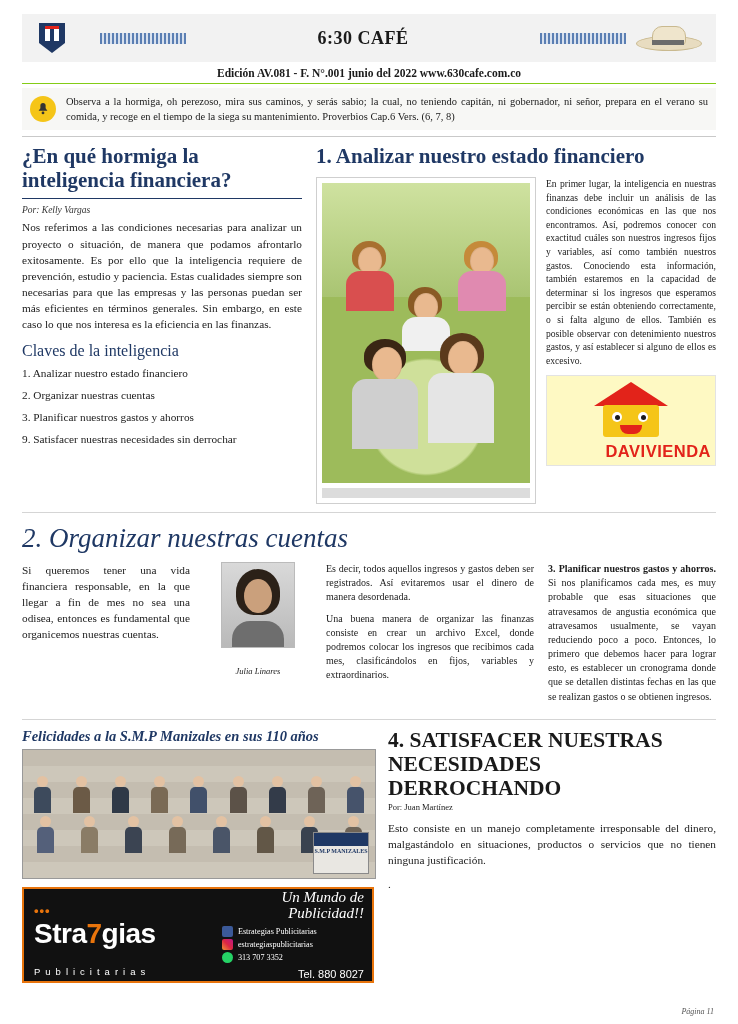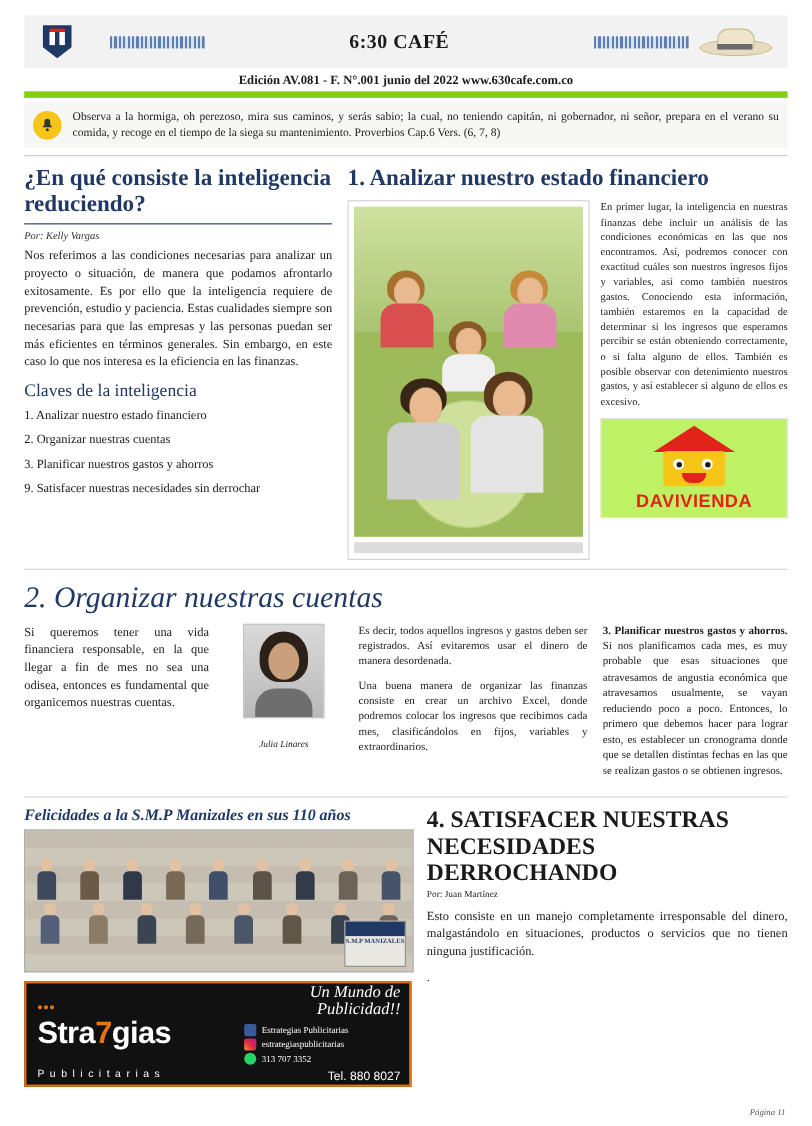--- a/index.html
+++ b/index.html
@@ -40,21 +40,21 @@
     font-weight:bold;font-size:18px;letter-spacing:.5px;
   }
   .hat{width:64px;height:34px;position:relative;margin-right:6px;}
   .hat .brim{position:absolute;bottom:4px;left:0;width:64px;height:13px;border-radius:50%;background:#e8dcc0;border:1px solid #c9b98f;}
   .hat .crown{position:absolute;bottom:10px;left:16px;width:32px;height:17px;border-radius:10px 10px 4px 4px;background:#efe5cc;border:1px solid #c9b98f;}
   .hat .band{position:absolute;bottom:10px;left:16px;width:32px;height:5px;background:#6b6b6b;}
   
   .edition{
     text-align:center;font-size:11.5px;font-weight:bold;
     padding:5px 0 4px 0;
-    border-bottom:6px solid #84cc16;
+    border-bottom:1px solid #84cc16;
   }
   
   .verse-wrap{
     display:flex;align-items:center;
     background:#f7f7f5;
     padding:6px 8px;
     margin-top:4px;
   }
   .bell{
     width:26px;height:26px;border-radius:50%;
@@ -109,22 +109,22 @@
   }
   .photo .sky{position:absolute;top:0;left:0;right:0;height:38%;background:linear-gradient(#cfe2a0,#a9c472);}
   .photo .faces{position:absolute;inset:0;}
   .f{position:absolute;border-radius:50%;background:#e9b98f;border:1px solid rgba(0,0,0,.06);}
   .hair{position:absolute;border-radius:50% 50% 40% 40%;}
   .shirt{position:absolute;border-radius:14px 14px 0 0;}
   .photo-caption-bar{height:10px;background:#dcdcdc;margin-top:5px;}
   .txt-col{flex:1;}
   p.body-narrow{font-size:9.6px;line-height:1.42;text-align:justify;margin:0 0 7px 0;}
   .ad-davivienda{
-    margin-top:8px;border:1px solid #e3e3e3;background:#bef264;
-    padding:6px 4px 4px 4px;text-align:center;
+    margin-top:8px;border:1px solid #e3e3e3;background:#fef9c3;
+    padding:6px 4px 4px 4px;text-align:right;
   }
   .dav-house{position:relative;width:74px;height:56px;margin:0 auto;}
   .dav-roof{position:absolute;top:0;left:0;width:0;height:0;border-left:37px solid transparent;border-right:37px solid transparent;border-bottom:24px solid #e2231a;}
   .dav-body{position:absolute;top:23px;left:9px;width:56px;height:32px;background:#f5c518;border-radius:3px;}
   .dav-eye{position:absolute;width:10px;height:10px;border-radius:50%;background:#fff;top:30px;}
   .dav-eye.l{left:18px;}.dav-eye.r{left:44px;}
   .dav-pupil{position:absolute;width:5px;height:5px;border-radius:50%;background:#1a1a1a;top:33px;}
   .dav-pupil.l{left:21px;}.dav-pupil.r{left:47px;}
   .dav-mouth{position:absolute;top:43px;left:26px;width:22px;height:9px;background:#e2231a;border-radius:0 0 8px 8px;}
   .dav-word{
@@ -240,21 +240,21 @@
         </svg>
     </div>
     <div class="verse">Observa a la hormiga, oh perezoso, mira sus caminos, y serás sabio; la cual, no teniendo capitán, ni gobernador, ni señor, prepara en el verano su comida, y recoge en el tiempo de la siega su mantenimiento. Proverbios Cap.6 Vers. (6, 7, 8)</div>
   </div>
 
   <hr class="rule">
 
   <div class="cols">
 
     <div class="col-left">
-      <h1 class="headline">¿En qué consiste la inteligencia reduciendo?</h1>
+      <h1 class="headline">¿En qué hormiga la inteligencia financiera?</h1>
       <div class="thin-rule"></div>
       <p class="byline">Por: Kelly Vargas</p>
       <p class="body">Nos referimos a las condiciones necesarias para analizar un proyecto o situación, de manera que podamos afrontarlo exitosamente. Es por ello que la inteligencia requiere de prevención, estudio y paciencia. Estas cualidades siempre son necesarias para que las empresas y las personas puedan ser más eficientes en términos generales. Sin embargo, en este caso lo que nos interesa es la eficiencia en las finanzas.</p>
       <h2 class="sub">Claves de la inteligencia</h2>
       <ul class="keys">
         <li>1. Analizar nuestro estado financiero</li>
         <li>2. Organizar nuestras cuentas</li>
         <li>3. Planificar nuestros gastos y ahorros</li>
         <li>9. Satisfacer nuestras necesidades sin derrochar</li>
       </ul>

